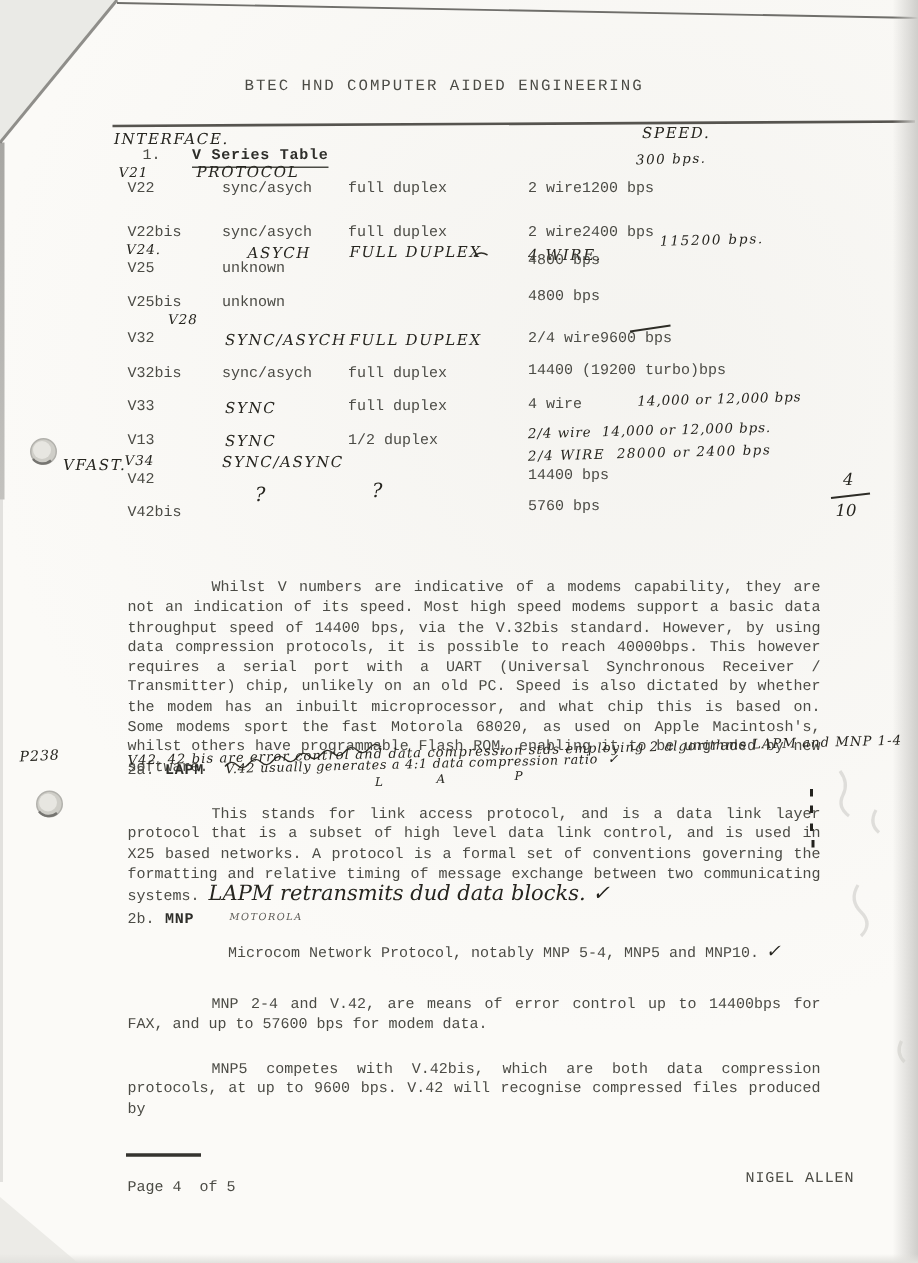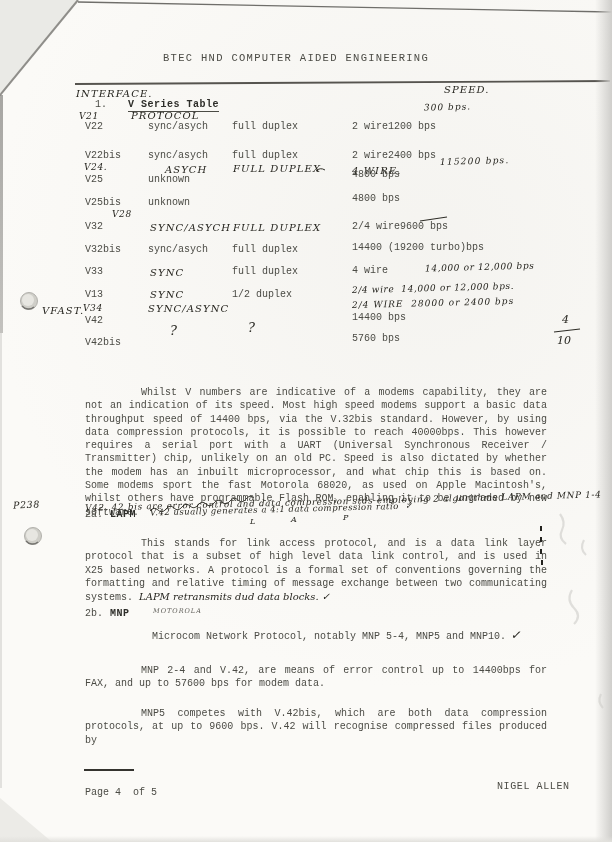--- a/index.html
+++ b/index.html
@@ -76,21 +76,21 @@
   <div class="bottom-band"></div>
   <div class="left-strip"></div>
   <div class="left-strip2"></div>
 
   <div class="abs typed" style="left:163px;top:52px;font-size:10.5px;letter-spacing:1.3px;">BTEC HND COMPUTER AIDED ENGINEERING</div>
 
   <div class="abs hw hw-caps" style="left:76px;top:88px;">INTERFACE.</div>
   <div class="abs typed" style="left:95px;top:99px;">1.</div>
   <div class="abs typed typed-bold underline" style="left:128px;top:99px;">V Series Table</div>
   <div class="abs hw hw-caps" style="left:131px;top:110px;">PROTOCOL</div>
-  <div class="abs hw hw-caps" style="left:444px;top:84px;">SPEED.</div>
+  <div class="abs hw hw-caps" style="left:428px;top:84px;">SPEED.</div>
   <div class="abs hw hw-script" style="left:79px;top:111px;">V21</div>
   <div class="abs hw hw-script rot-1" style="left:424px;top:102px;letter-spacing:1px;">300 bps.</div>
 
   <div class="row" style="top:121px;">
     <span class="typed" style="left:85px;">V22</span>
     <span class="typed" style="left:148px;">sync/asych</span>
     <span class="typed" style="left:232px;">full duplex</span>
     <span class="typed" style="left:352px;">2 wire1200 bps</span>
   </div>
   <div class="row" style="top:150px;">
@@ -173,21 +173,21 @@
   <div class="abs typed" style="left:85px;top:509px;">2a.</div>
   <div class="abs typed typed-bold" style="left:110px;top:509px;">LAPM</div>
   <div class="abs hw rot-1" style="left:150px;top:504px;font-size:8.5px;letter-spacing:.5px;">V.42 usually generates a 4:1 data compression ratio  ✓</div>
 
   <div class="abs hw" style="left:250px;top:517px;font-size:8px;">L</div>
   <div class="abs hw" style="left:291px;top:515px;font-size:8px;">A</div>
   <div class="abs hw" style="left:343px;top:513px;font-size:8px;">P</div>
 
   <div class="abs typed typed-just" style="left:85px;top:525px;">
     <span>This stands for link access protocol, and is a data link layer protocol that is a subset of high level data link control, and is used in X25 based networks. A protocol is a formal set of conventions governing the formatting and relative timing of message exchange between two communicating systems.</span>
-    <span class="hw" style="font-size:10px;white-space:normal;">LAPM retransmits dud data blocks. ✓</span>
+    <span class="hw" style="font-size:14px;white-space:normal;">LAPM retransmits dud data blocks. ✓</span>
   </div>
 
   <div class="abs typed" style="left:85px;top:608px;">2b.</div>
   <div class="abs typed typed-bold" style="left:110px;top:608px;">MNP</div>
   <div class="abs hw" style="left:153px;top:607px;font-size:6.5px;letter-spacing:1px;opacity:.75;">MOTOROLA</div>
 
   <div class="abs" style="left:152px;top:625px;">
     <span class="typed">Microcom Network Protocol, notably MNP 5-4, MNP5 and MNP10.</span>
     <span class="hw" style="font-size:12px;">✓</span>
   </div>

